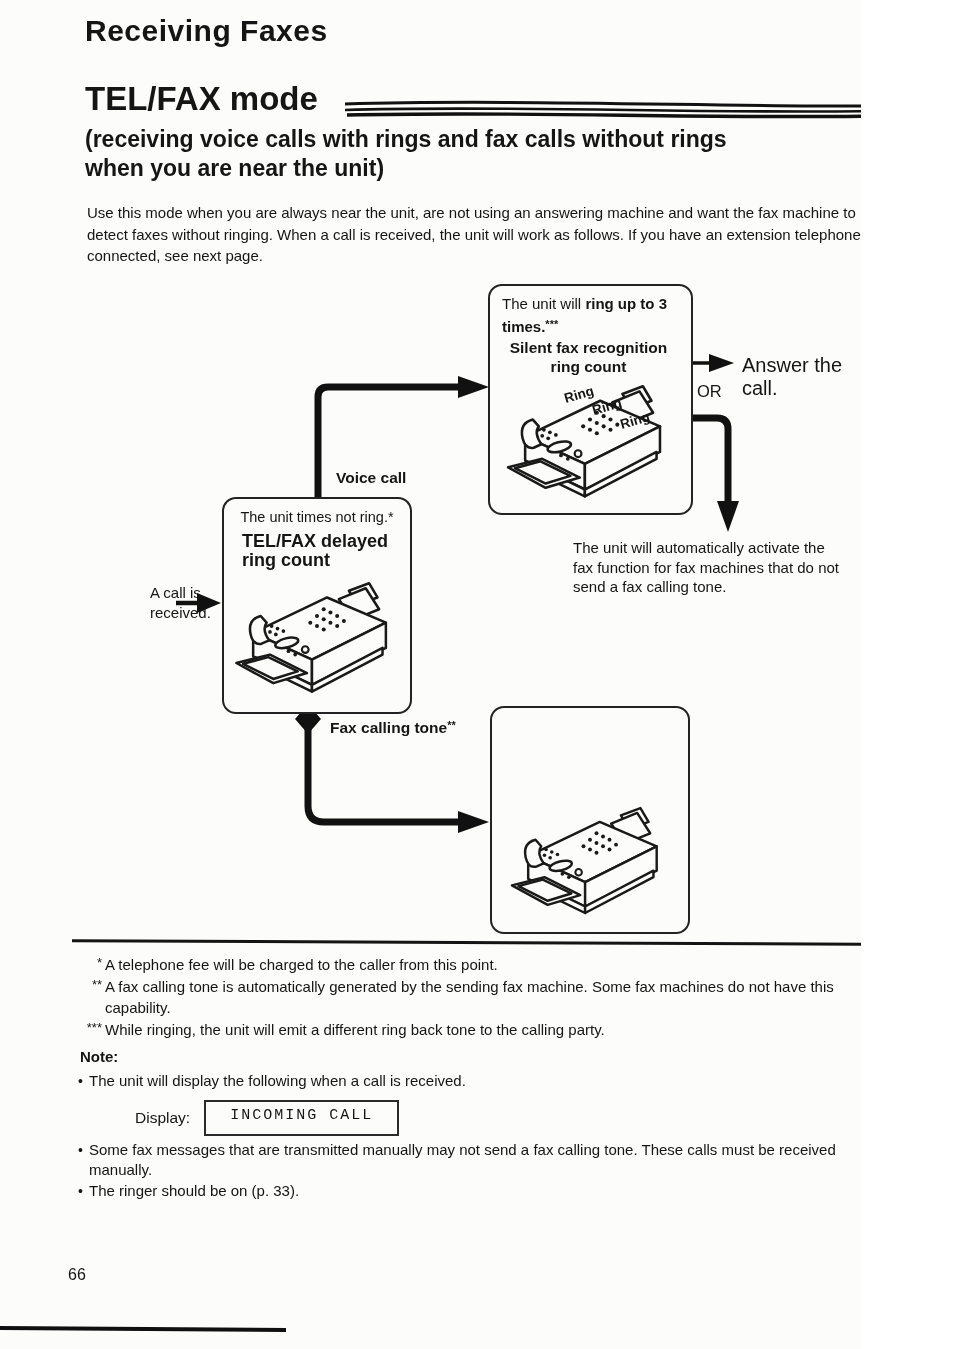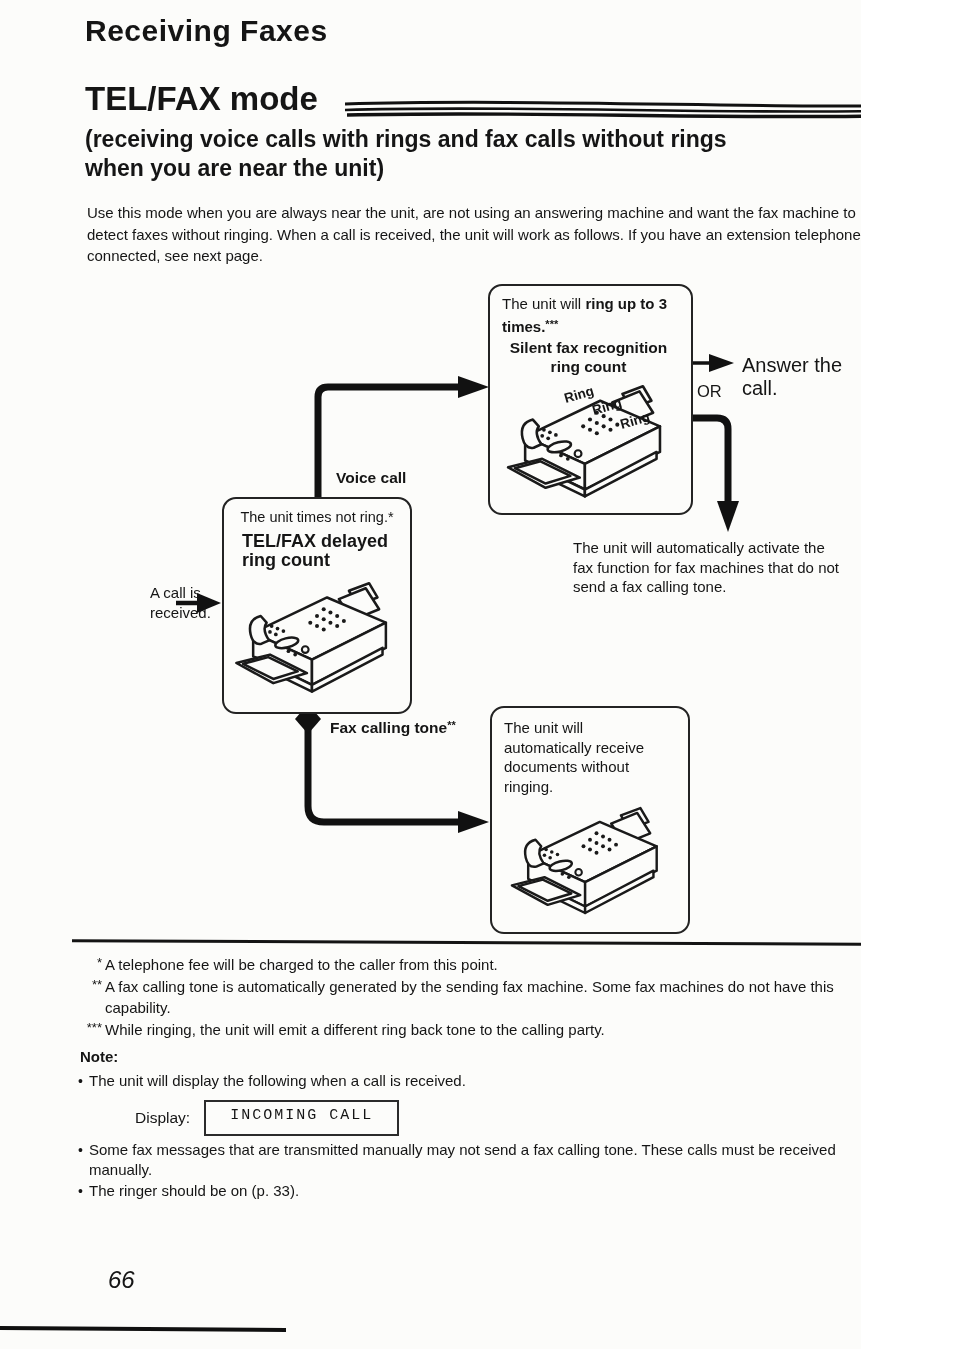--- a/index.html
+++ b/index.html
@@ -52,21 +52,21 @@
   .ni1{left:78px;top:1071px;}
   .ni2{left:78px;top:1140px;width:764px;}
   .ni3{left:78px;top:1181px;}
   .bullet{width:11px;flex:none;font-size:14px;}
   .display-row{left:135px;top:1100px;display:flex;align-items:center;}
   .display-label{font-size:15.5px;}
   .display-box{margin-left:14px;border:2px solid #2b2b2b;padding:5px 24px 10px 24px;
                font-family:"Liberation Mono","DejaVu Sans Mono",monospace;
                font-size:15px;letter-spacing:2px;background:#fcfcfa;}
   
-  .page-number{left:68px;top:1266px;font-size:24px;font-style:italic;margin-left:40px;}
+  .page-number{left:68px;top:1266px;font-size:16px;}
   .bottom-rule{left:0px;top:1327px;width:286px;height:4px;background:#101010;transform:rotate(.4deg);}
   .corner-tick{left:925px;top:1331px;width:13px;height:8px;background:#101010;
                clip-path:polygon(0 100%,100% 0,100% 100%);}
   .spine-mark{left:916px;top:4px;width:13px;height:66px;background:#000;
               border-radius:45% 55% 60% 40%;transform:rotate(3deg);}
   .frag{position:absolute;left:939px;width:20px;font-size:15px;white-space:nowrap;}
   .frag.b{font-weight:bold;}
 </style>
 </head>
 <body>
@@ -164,21 +164,20 @@
 
   <div class="abs fbox box-delay">
     <div class="db-intro">The unit times not ring.*</div>
     <div class="db-caption">TEL/FAX delayed ring count</div>
     <svg class="fax fax-delay" viewBox="0 0 200 150">
         <use href="#faxm"></use>
       </svg>
   </div>
 
   <div class="abs fbox box-receive">
-    <div class="rcv-text">The unit will automatically receive documents without ringing.</div>
     <svg class="fax fax-receive" viewBox="0 0 200 150">
         <use href="#faxm"></use>
       </svg>
   </div>
 
   <div class="abs voice-call">Voice call</div>
   <div class="abs fax-tone"><span>Fax calling tone</span><sup class="mark">**</sup></div>
   <div class="abs answer">Answer the call.</div>
   <div class="abs or-label">OR</div>
   <div class="abs auto-activate">The unit will automatically activate the fax function for fax machines that do not send a fax calling tone.</div>

